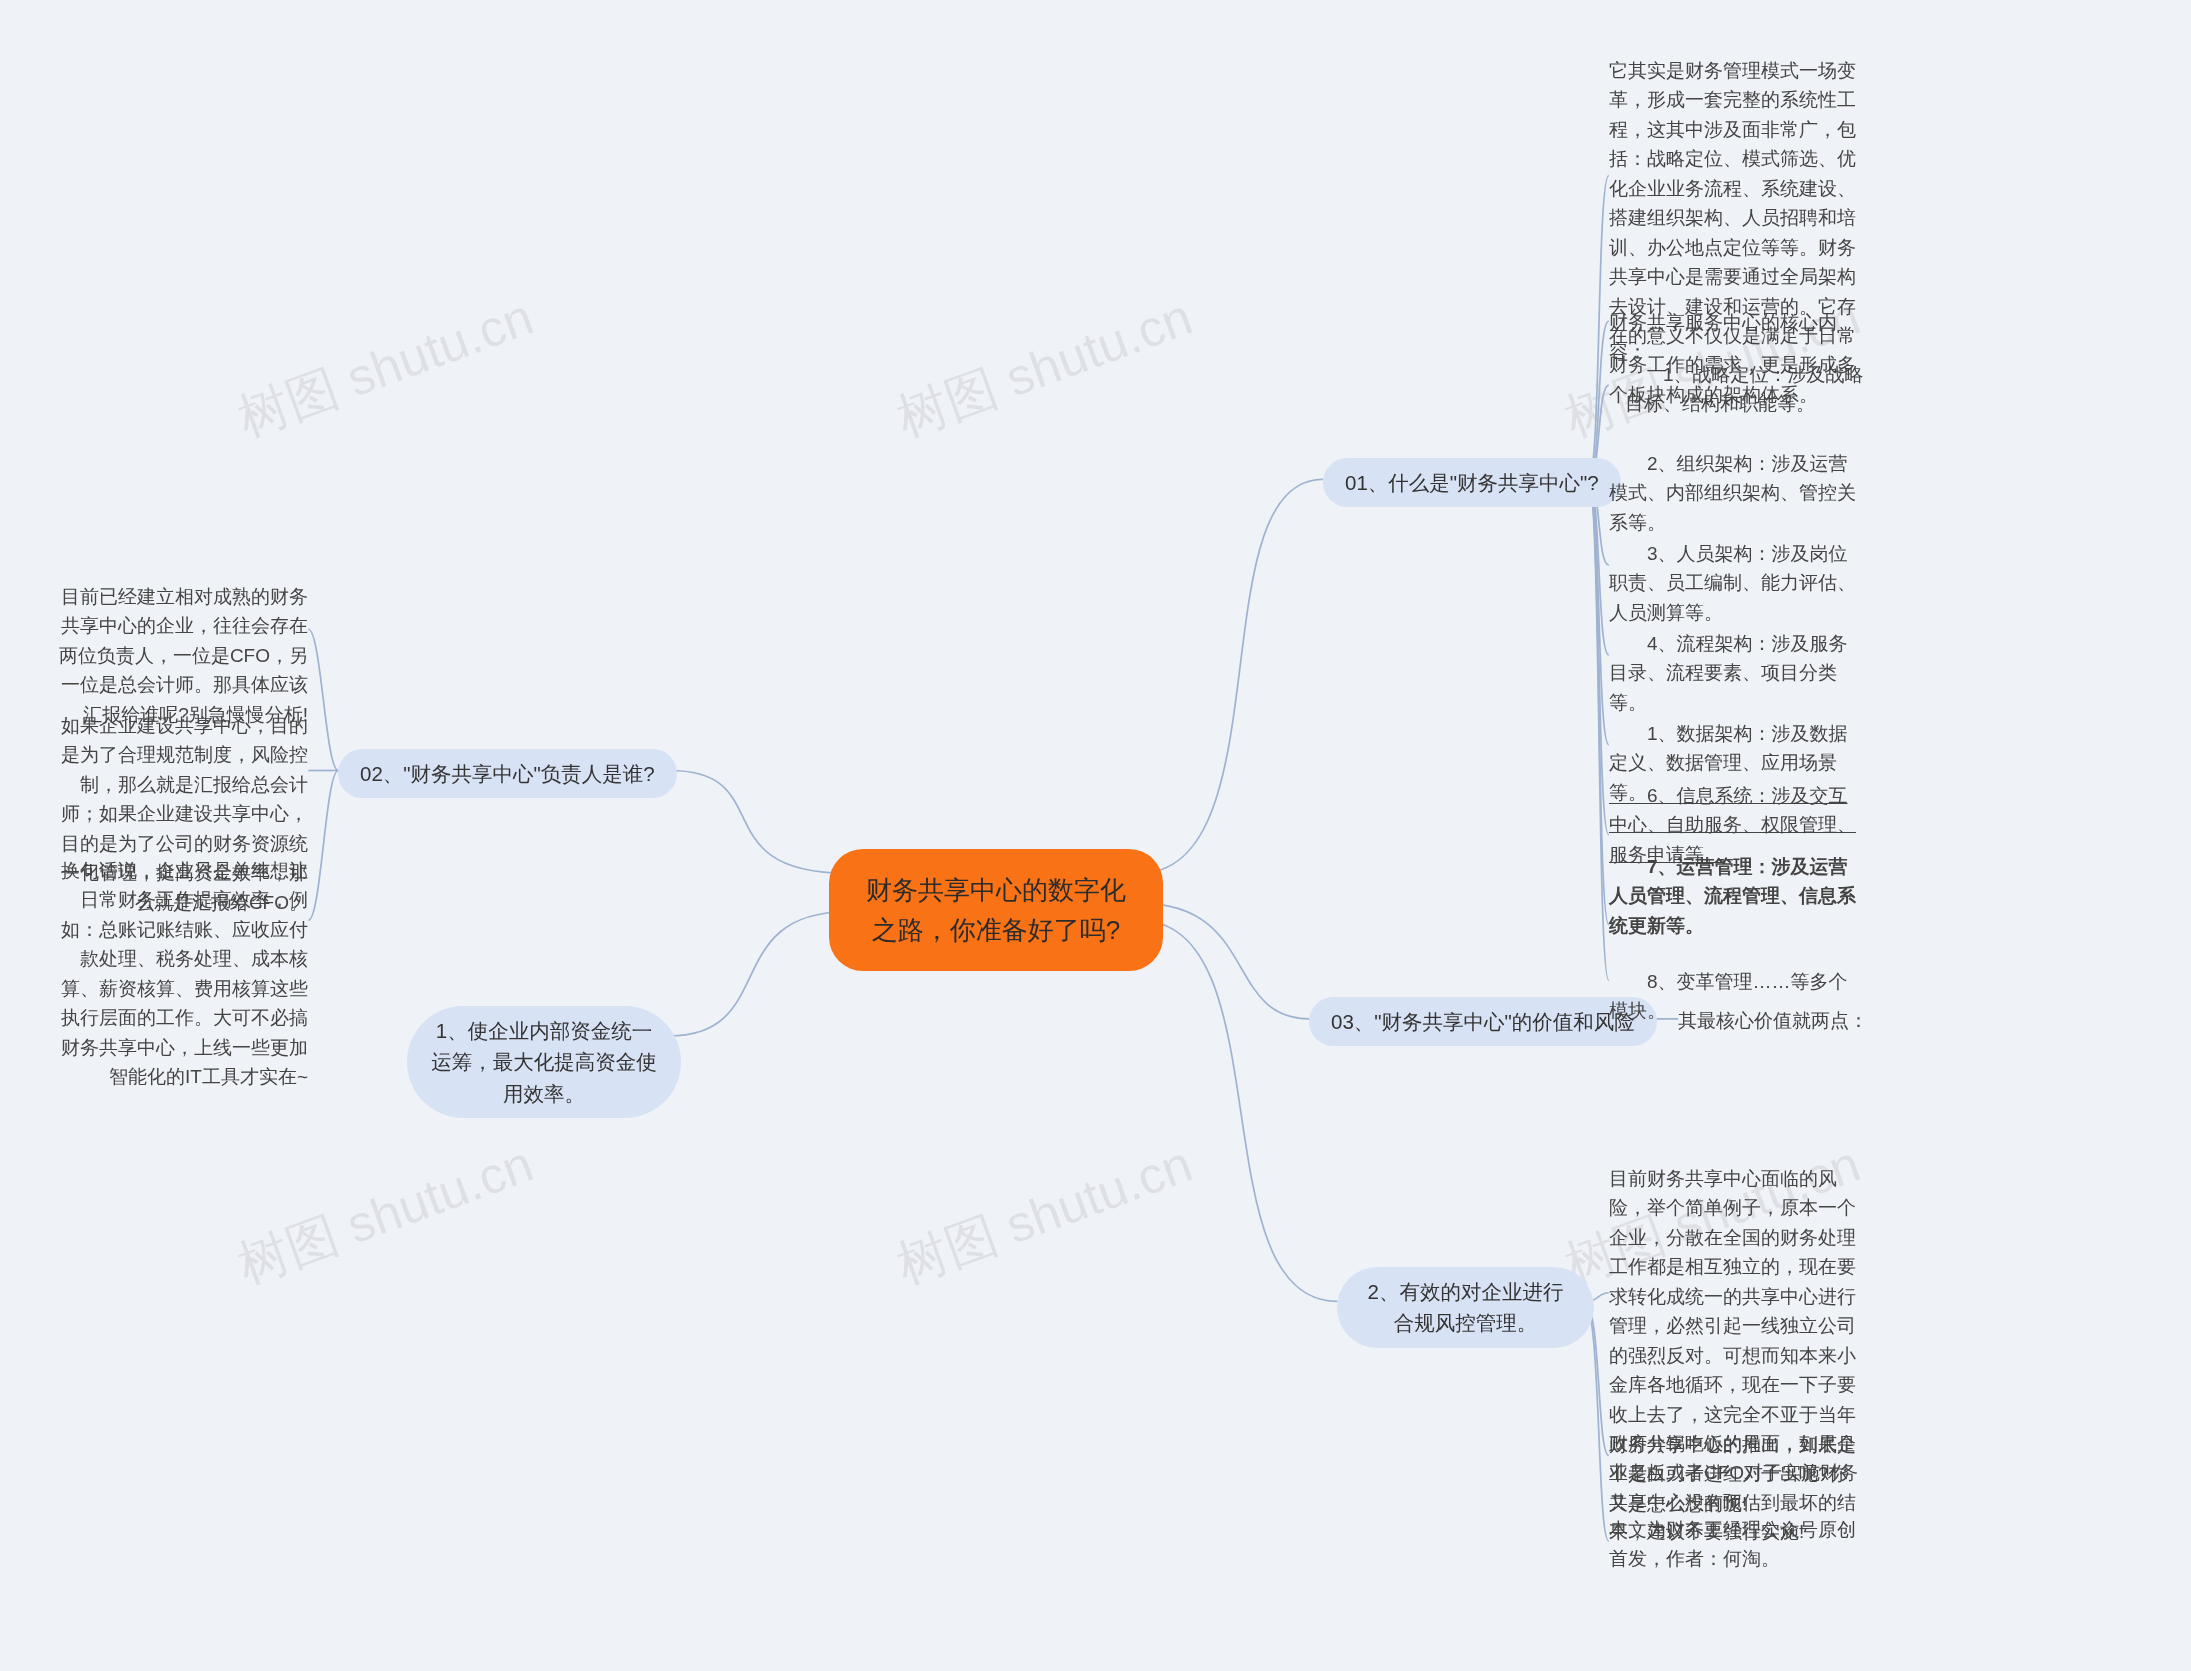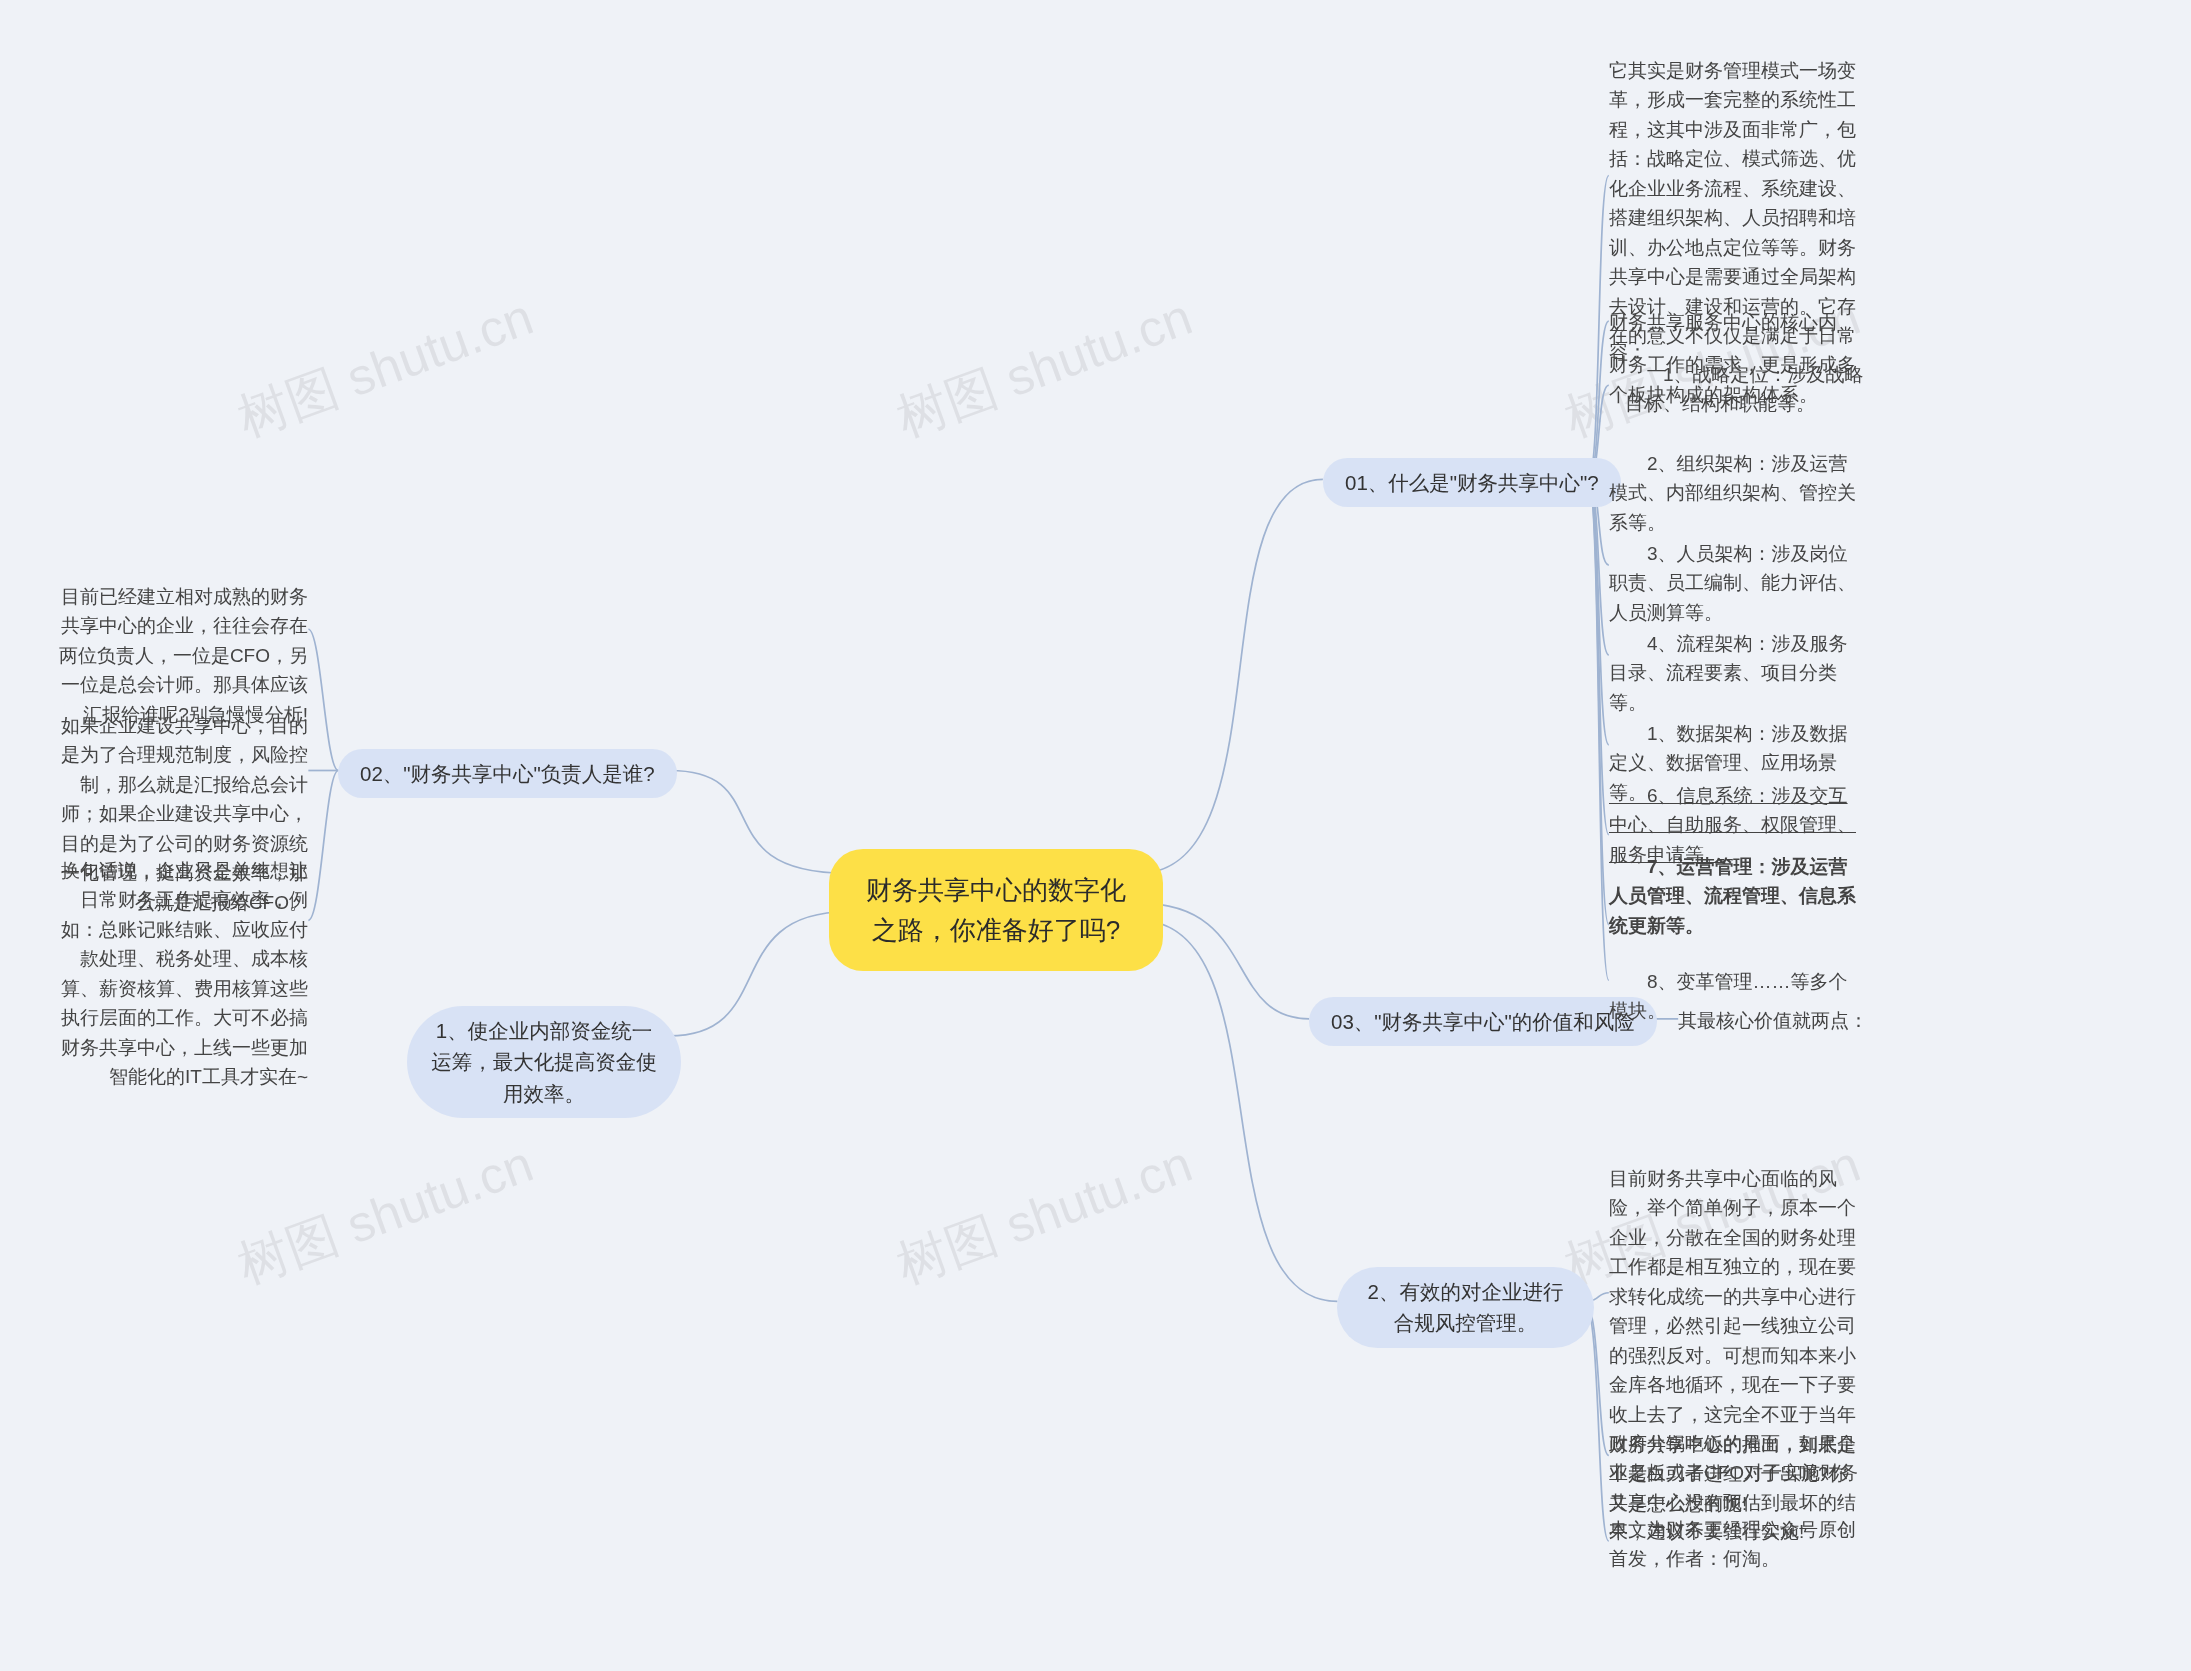--- a/index.html
+++ b/index.html
@@ -32,21 +32,21 @@
     align-items: center;
     justify-content: center;
     text-align: center;
     line-height: 1.55;
     padding: 8.6px 22px;
     border-radius: 855px;
     font-size: 20.5px;
     color: #333;
   }
   .center {
-    background: #fde047;
+    background: #f97316;
     font-size: 26px;
     color: #2b2b2b;
     border-radius: 34px;
     padding: 20.5px 34px;
     max-width: 334px;
   }
   .branch {
     background: #d8e2f5;
   }
   .leaf {

